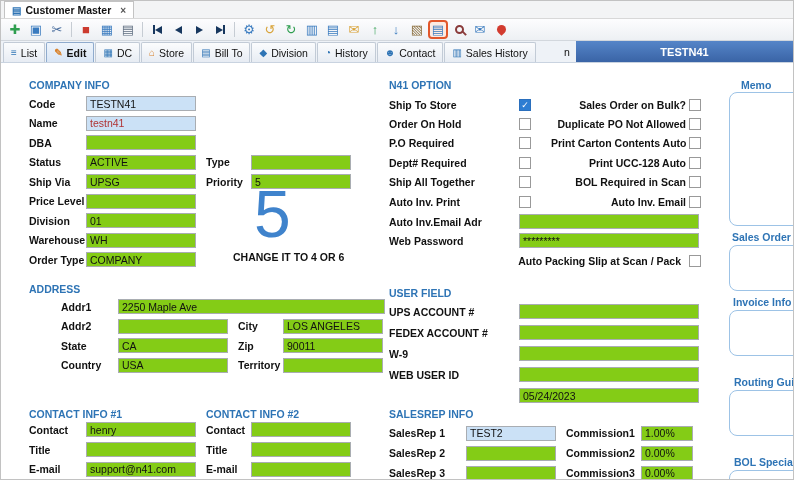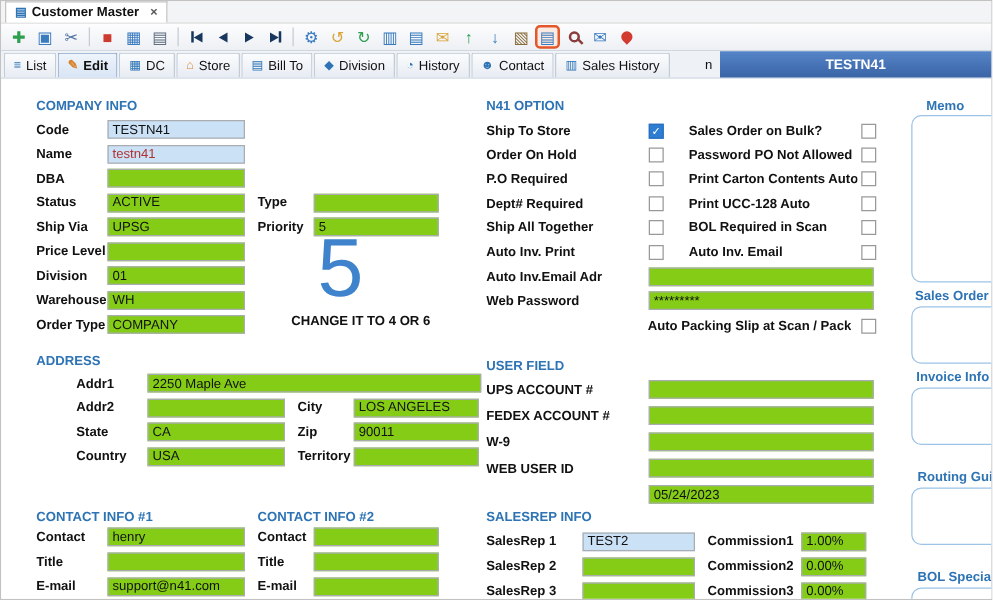--- a/index.html
+++ b/index.html
@@ -67,21 +67,21 @@
   .cl { width:57px; }
   .cl2 { width:45px; }
   .cf { width:110px; }
   .cf2 { width:100px; }
 
   
   .cbgrid { position:absolute; top:16px; left:0; width:312px; }
   .cbrow { display:flex; align-items:center; height:19.4px; }
   .cblabel { font-weight:bold; font-size:10.5px; white-space:nowrap; overflow:hidden; }
   .cblabel.l { width:130px; }
-  .cblabel.r { width:135px; margin-left:20px; }
+  .cblabel.r { width:135px; margin-left:20px;text-align:right; }
   .cb { width:12px; height:12px; border:1px solid #999; background:#fff; display:flex; align-items:center; justify-content:center; font-size:9px; color:#fff; flex:none; cursor:pointer; }
   .cb.checked { background:#2d7dd2; border-color:#2a6fbd; }
   .mrow { display:flex; align-items:center; height:19px; }
   .wfield { width:180px; }
   .email-adr { position:absolute; top:133px; left:0; }
   .web-pwd { position:absolute; top:152px; left:0; }
   .packing { position:absolute; top:172px; left:0; width:312px; justify-content:flex-end; }
   .packing .cblabel { margin-right:8px;margin-left:40px; }
   .uft { position:absolute; top:208px; left:0; }
   .ufrows { position:absolute; top:222px; left:0; }
@@ -360,21 +360,21 @@
       <div class="cbgrid">
           <div class="cbrow">
             <span class="cblabel l">Ship To Store</span>
             <span class="cb checked">✓</span>
             <span class="cblabel r">Sales Order on Bulk?</span>
             <span class="cb" style="margin-left: auto;"></span>
           </div>
           <div class="cbrow">
             <span class="cblabel l">Order On Hold</span>
             <span class="cb"></span>
-            <span class="cblabel r">Password PO Not Allowed</span>
+            <span class="cblabel r">Duplicate PO Not Allowed</span>
             <span class="cb" style="margin-left: auto;"></span>
           </div>
           <div class="cbrow">
             <span class="cblabel l">P.O Required</span>
             <span class="cb"></span>
             <span class="cblabel r">Print Carton Contents Auto</span>
             <span class="cb" style="margin-left: auto;"></span>
           </div>
           <div class="cbrow">
             <span class="cblabel l">Dept# Required</span>

